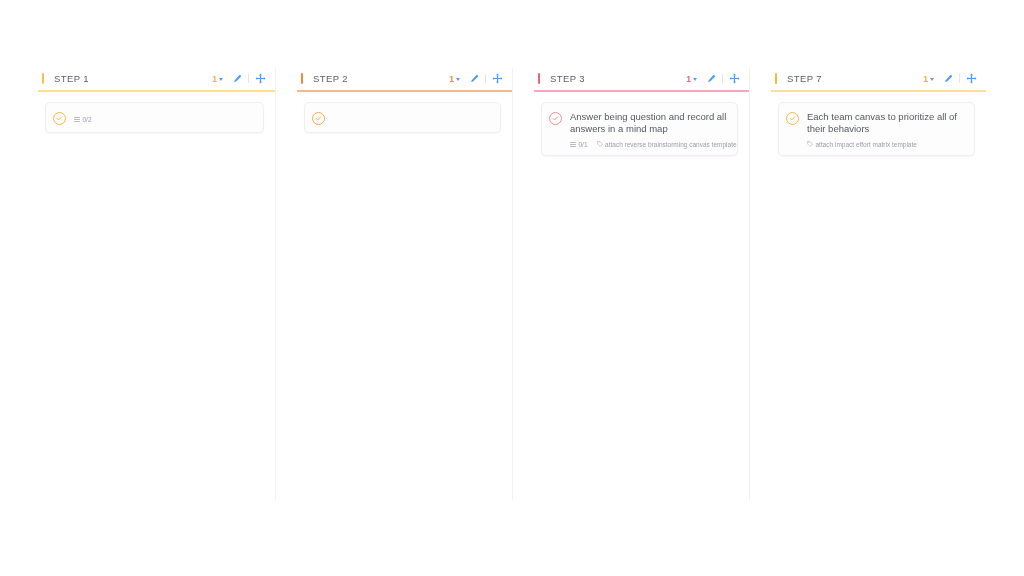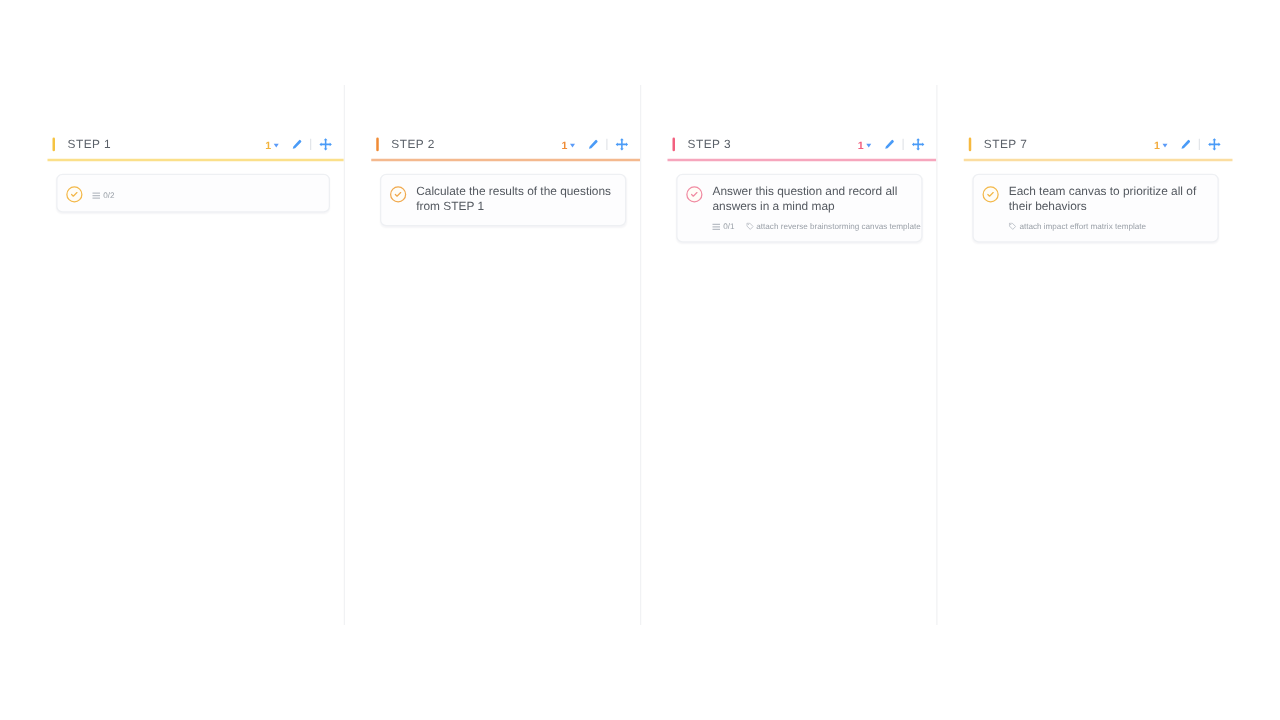--- a/index.html
+++ b/index.html
@@ -24,21 +24,20 @@
     flex-direction: column;
     flex: 0 0 237px;
   }
   .column + .column { border-left: 1px solid #f1f2f4; padding-left: 21px; }
   .col-header {
     height: 21px;
     display: flex;
     align-items: center;
     padding: 0 8px 0 4px;
     position: relative;
-    margin-top: 37px;
   }
   .col-accent-bar {
     width: 2px;
     height: 11px;
     border-radius: 1px;
     margin-right: 10px;
     flex: 0 0 2px;
   }
   .col-title {
     font-size: 9.5px;
@@ -213,23 +212,20 @@
         </span>
       </div>
       <div class="col-underline" style="background: rgb(244, 185, 142);"></div>
       <div class="col-body">
         <div class="card">
           <span class="card-check" style="color: rgb(240, 169, 78);">
             <svg width="7" height="7" viewBox="0 0 12 12">
               <path d="M2.2 6.2l2.3 2.3 5-5" stroke="currentColor" stroke-width="1.7" fill="none" stroke-linecap="round" stroke-linejoin="round"></path>
             </svg>
           </span>
-          <div class="card-main">
-            <div class="card-title">Calculate the results of the questions from STEP 1</div>
-          </div>
         </div>
       </div>
     </div>
     <div class="column">
       <div class="col-header">
         <span class="col-accent-bar" style="background: rgb(242, 96, 127);"></span>
         <span class="col-title">STEP 3</span>
         <span class="col-header-right">
           <span class="col-count" style="color: rgb(242, 96, 127);">1</span>
           <span class="caret-down"></span>
@@ -248,21 +244,21 @@
       </div>
       <div class="col-underline" style="background: rgb(246, 166, 189);"></div>
       <div class="col-body">
         <div class="card">
           <span class="card-check" style="color: rgb(240, 139, 163);">
             <svg width="7" height="7" viewBox="0 0 12 12">
               <path d="M2.2 6.2l2.3 2.3 5-5" stroke="currentColor" stroke-width="1.7" fill="none" stroke-linecap="round" stroke-linejoin="round"></path>
             </svg>
           </span>
           <div class="card-main">
-            <div class="card-title">Answer this question and record all answers in a mind map</div>
+            <div class="card-title">Answer being question and record all answers in a mind map</div>
             <div class="card-meta">
               <span class="meta-chunk">
                 <span class="subtask-glyph">
                   <i></i>
                   <i></i>
                   <i></i>
                 </span>
                 <span>0/1</span>
               </span>
               <span class="meta-chunk">

